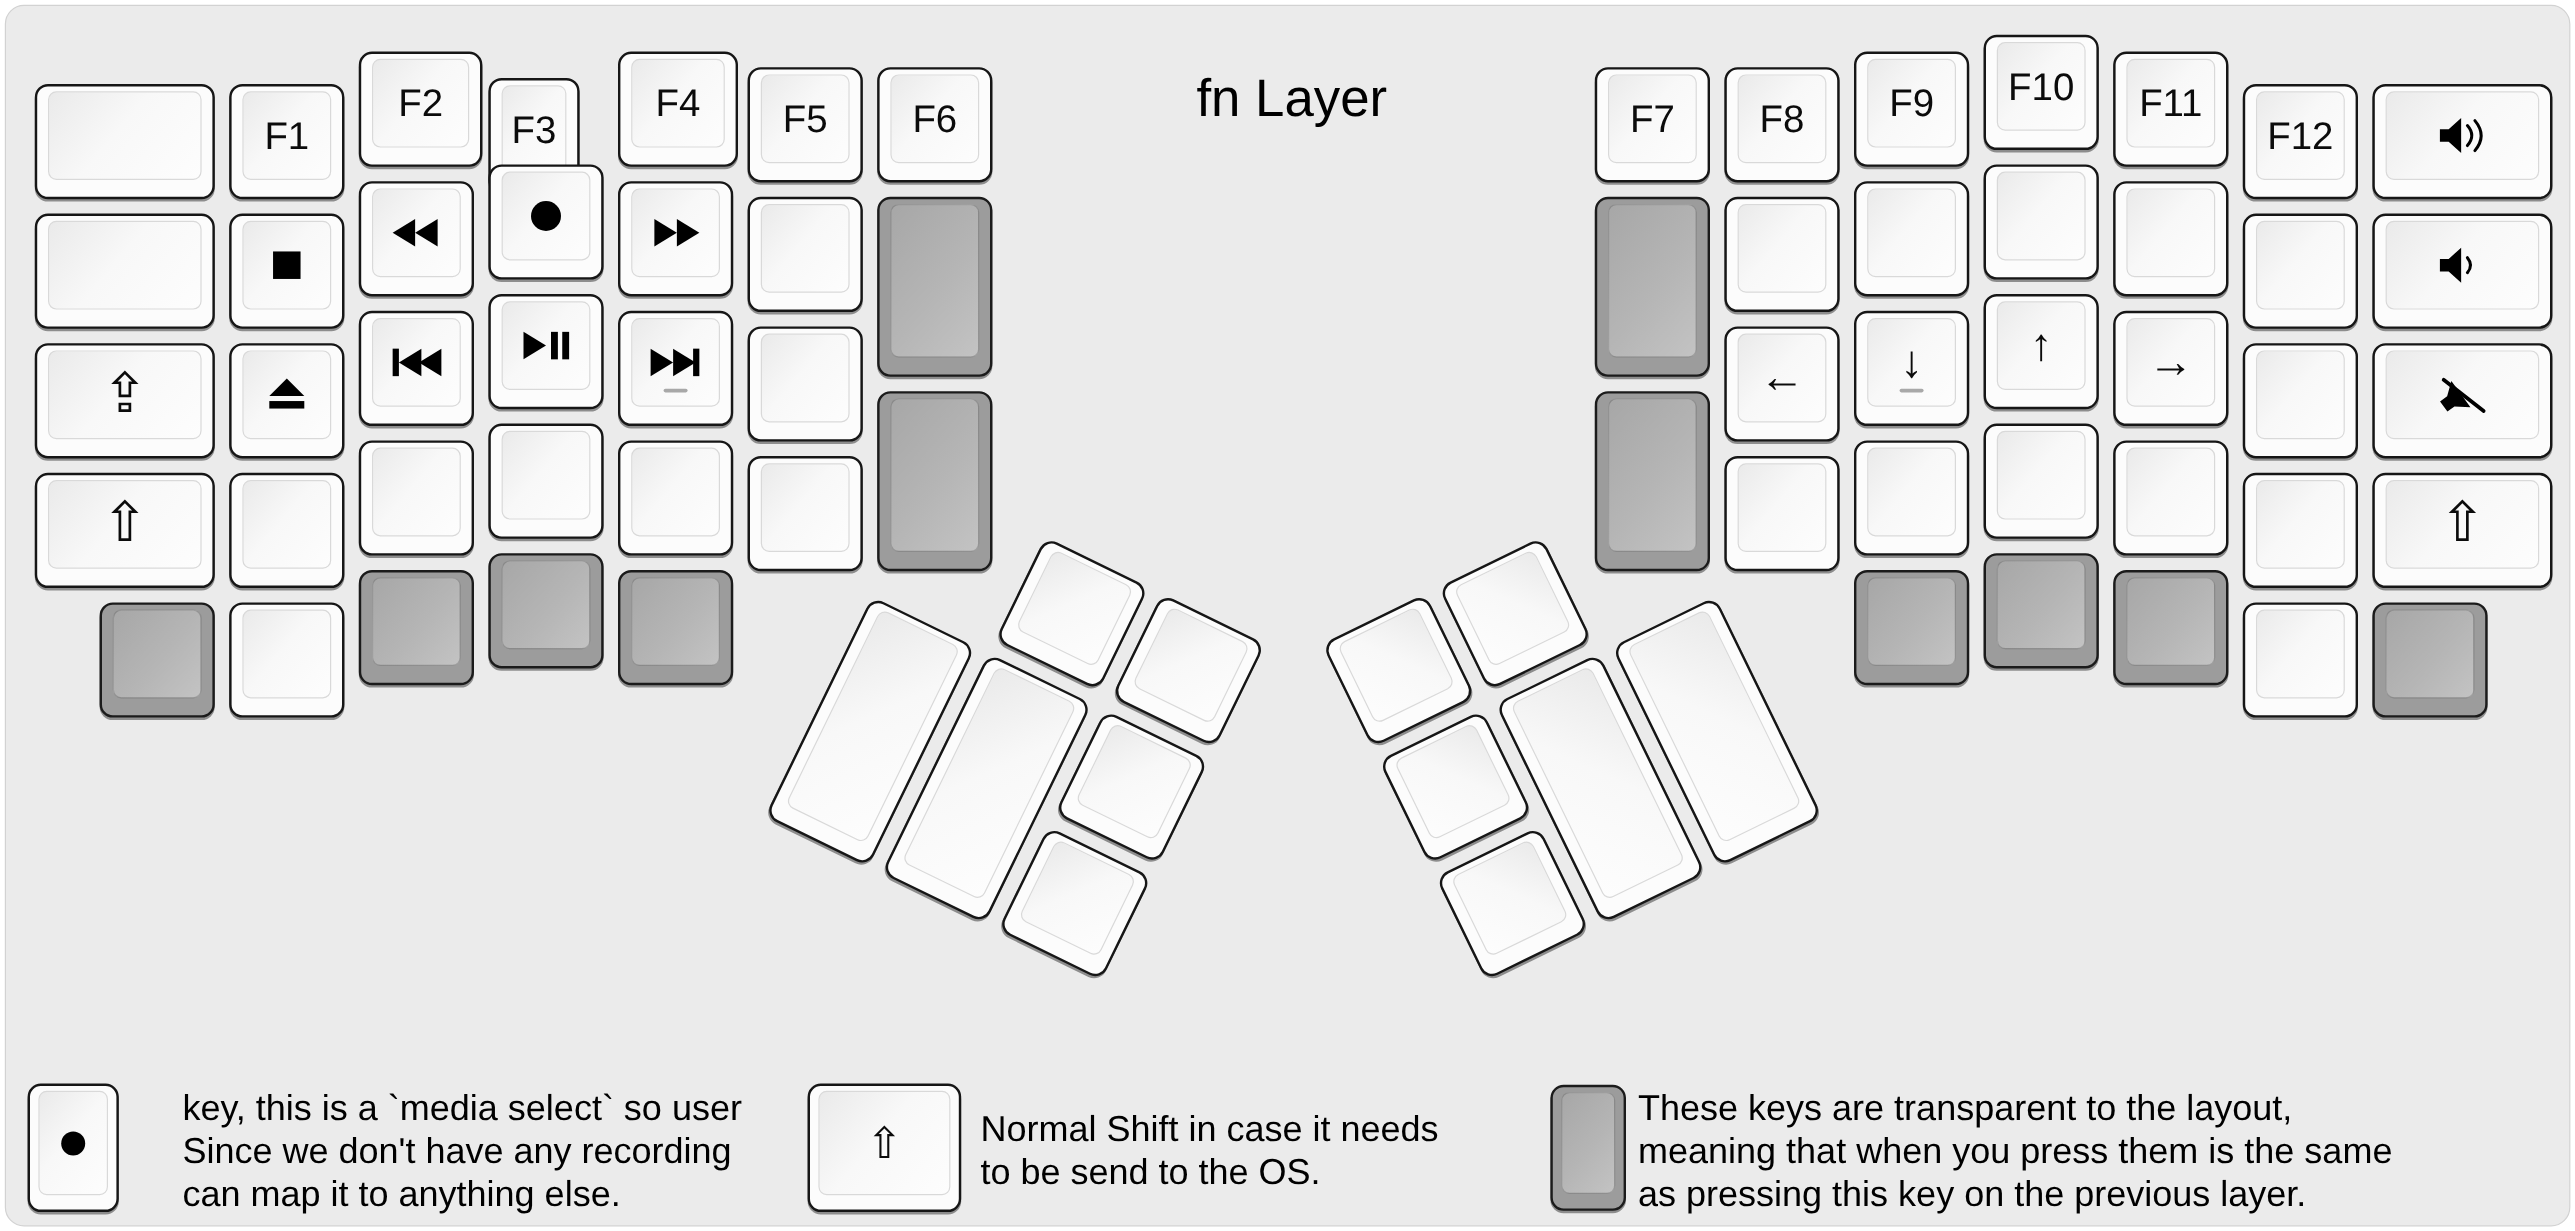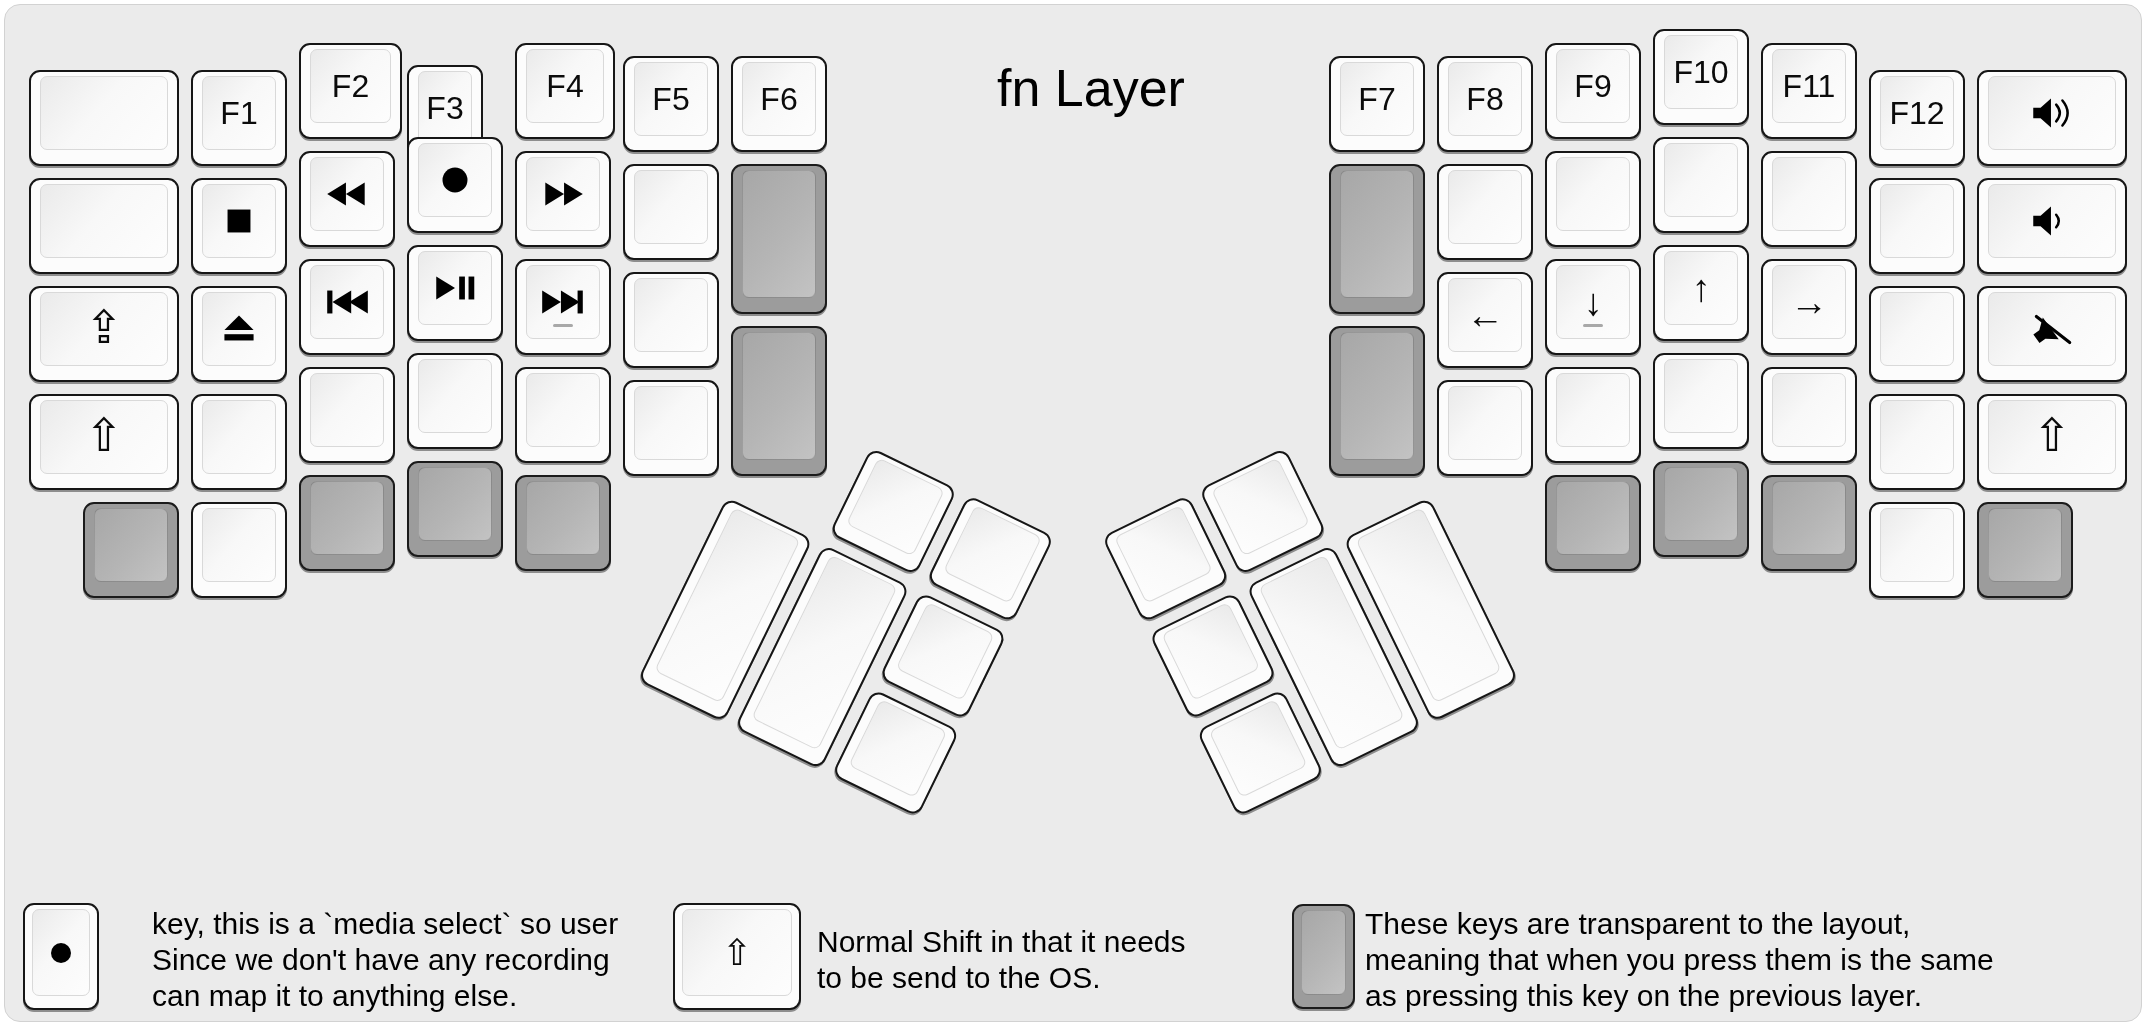--- a/index.html
+++ b/index.html
@@ -1,20 +1,20 @@
 <!DOCTYPE html>
 <html><head>
 <meta charset="utf-8">
 <style>
   html,body{margin:0;padding:0;background:#ffffff;}
   #stage{position:relative;width:2146px;height:1026px;overflow:hidden;
          font-family:"Liberation Sans","DejaVu Sans",sans-serif;}
   #panel{position:absolute;left:4px;top:4px;right:4px;bottom:4px;
          background:#ebebeb;border:1px solid #d2d2d2;border-radius:16px;}
-  .title{position:absolute;left:992px;top:53px;font-size:52px;color:#000;
+  .title{position:absolute;left:992px;top:53px;font-size:44px;color:#000;
          letter-spacing:0px;white-space:nowrap;}
   .key{position:absolute;box-sizing:border-box;border:2px solid #161616;border-radius:11px;
        background:#fcfcfc;box-shadow:0 2px 0 rgba(0,0,0,0.40);}
   .key .ktop{position:absolute;left:9px;right:9px;top:4px;bottom:14px;border-radius:7px;
        border:1px solid #d9d9d9;
        background:linear-gradient(130deg,#eaeaea 0%,#f8f8f8 45%,#fdfdfd 100%);
        display:flex;align-items:center;justify-content:center;overflow:visible;}
   .key.dark{background:#9c9c9c;border-color:#1b1b1b;}
   .key.dark .ktop{border-color:rgba(0,0,0,0.18);
        background:linear-gradient(130deg,#a7a7a7 0%,#b5b5b5 55%,#c3c3c3 100%);}
@@ -384,21 +384,21 @@
           <div>key, this is a `media select` so user</div>
           <div>Since we don't have any recording</div>
           <div>can map it to anything else.</div>
         </div>
         <div class="key white small" style="left: 668px; top: 898px; width: 128px; height: 107px;">
           <div class="ktop">
             <span class="lbl lbl-mod-small">⇧</span>
           </div>
         </div>
         <div class="legend-text" style="left: 812px; top: 919px;">
-          <div>Normal Shift in that it needs</div>
+          <div>Normal Shift in case it needs</div>
           <div>to be send to the OS.</div>
         </div>
         <div class="key dark small" style="left: 1287px; top: 899px; width: 63px; height: 105px;">
           <div class="ktop"></div>
         </div>
         <div class="legend-text" style="left: 1360px; top: 901px;">
           <div>These keys are transparent to the layout,</div>
           <div>meaning that when you press them is the same</div>
           <div>as pressing this key on the previous layer.</div>
         </div>

